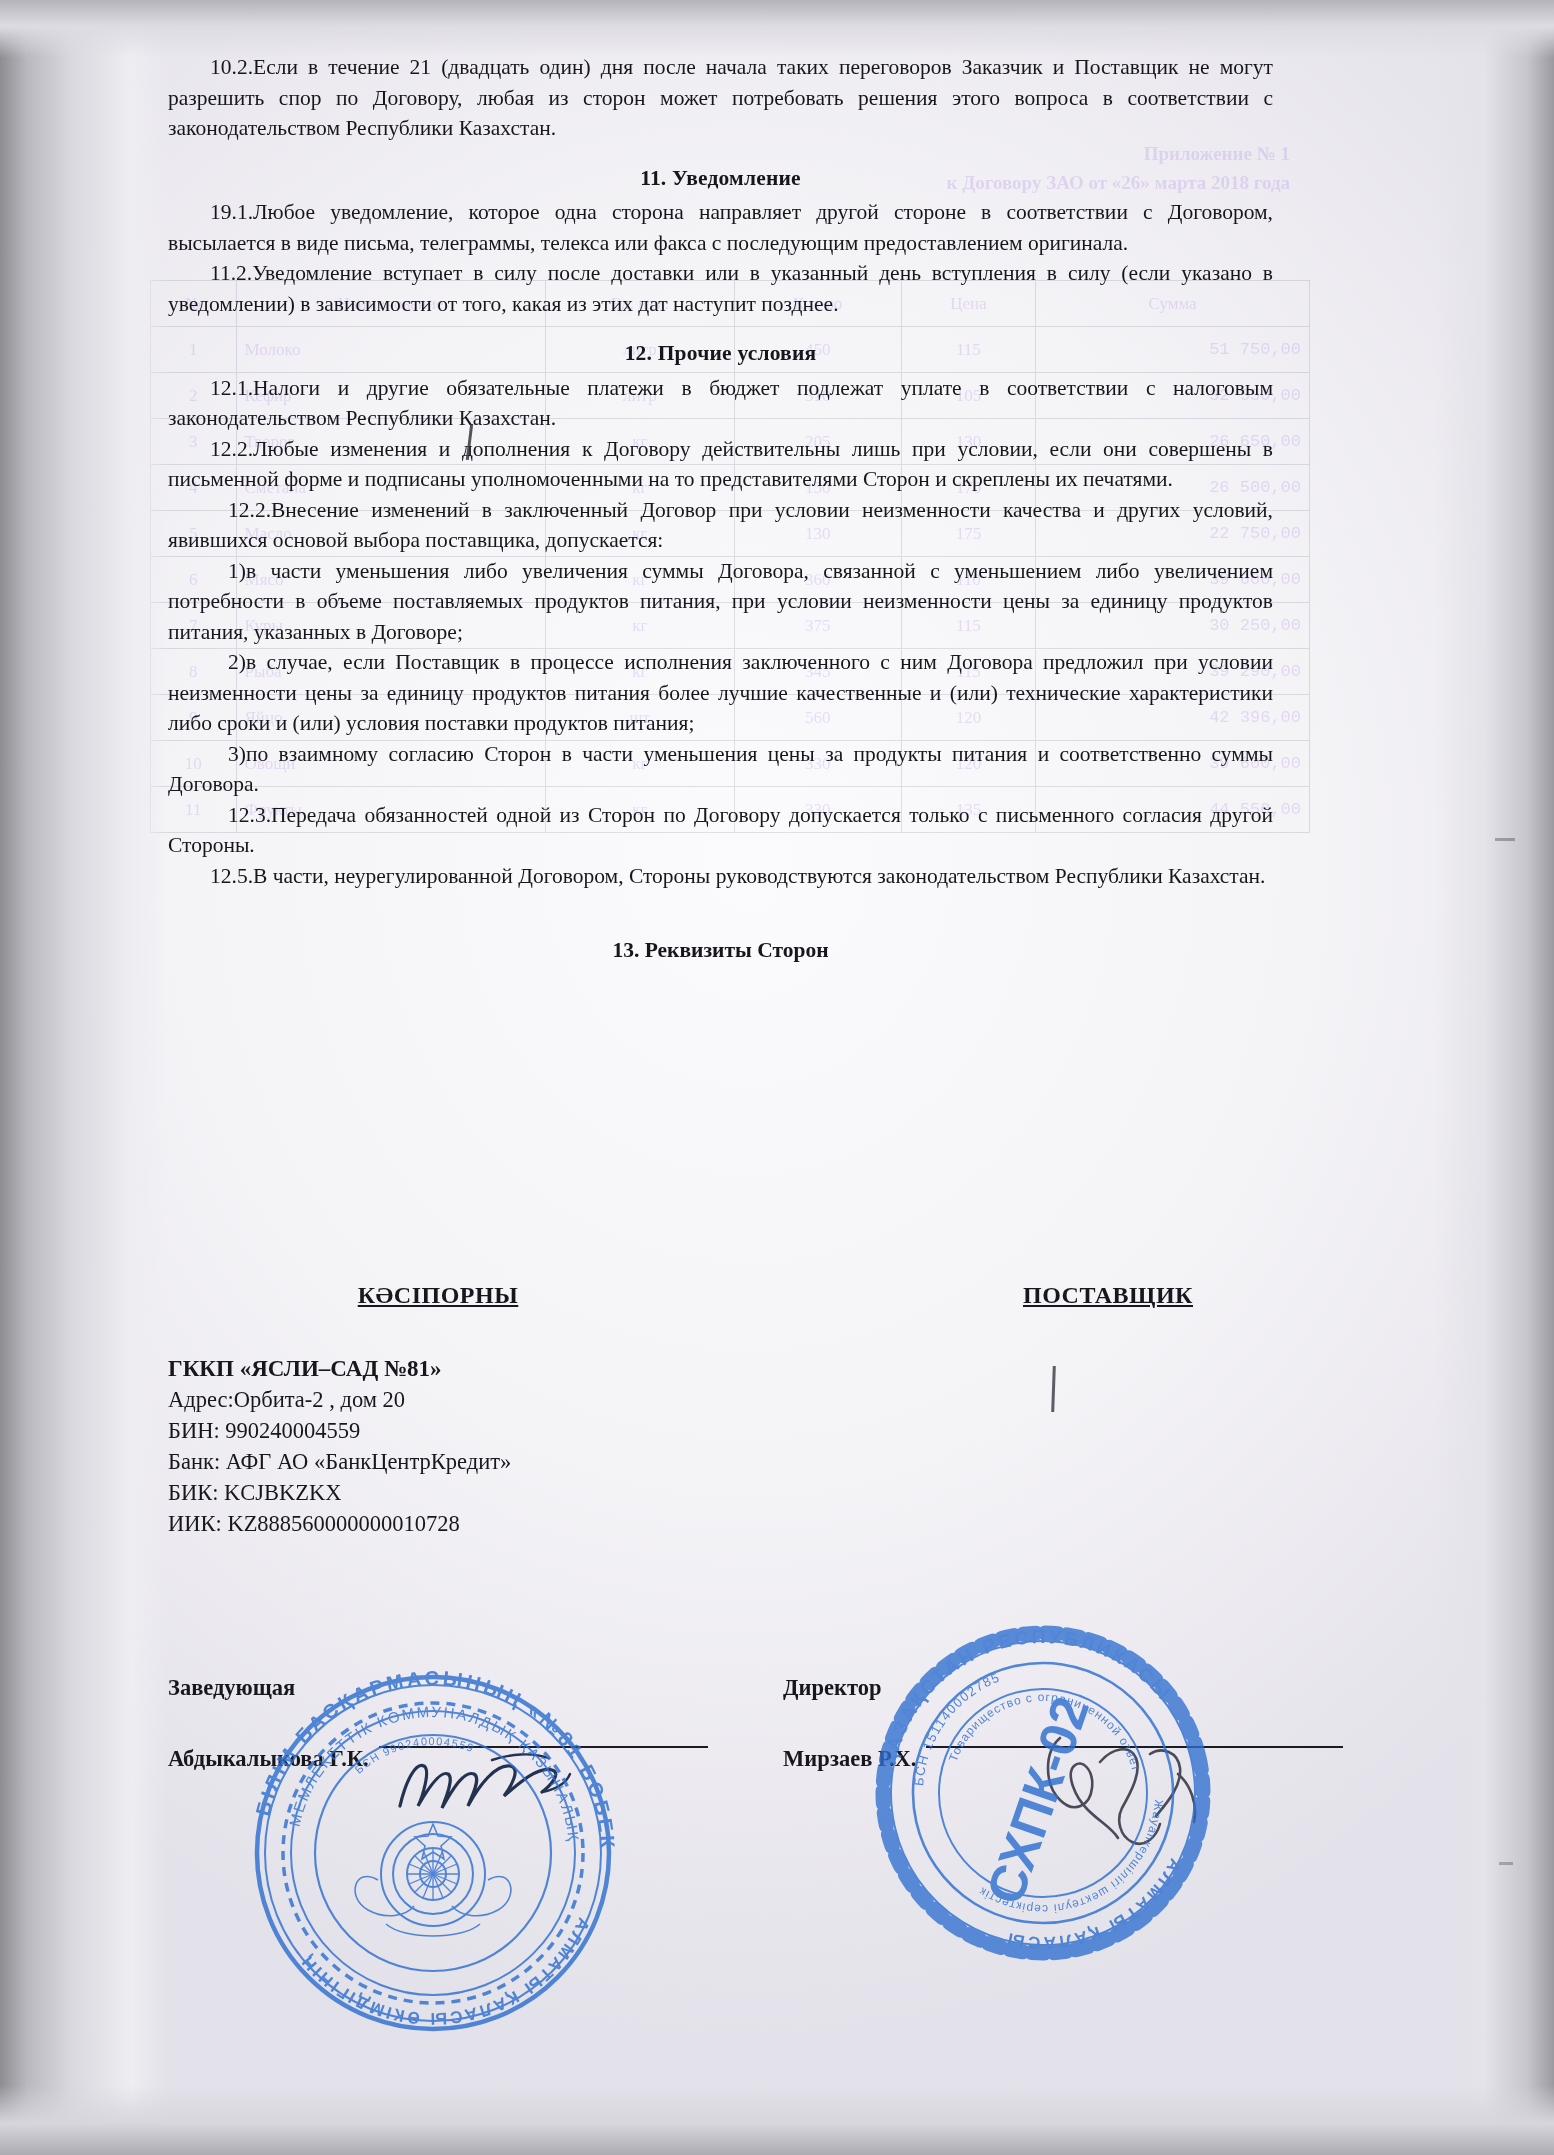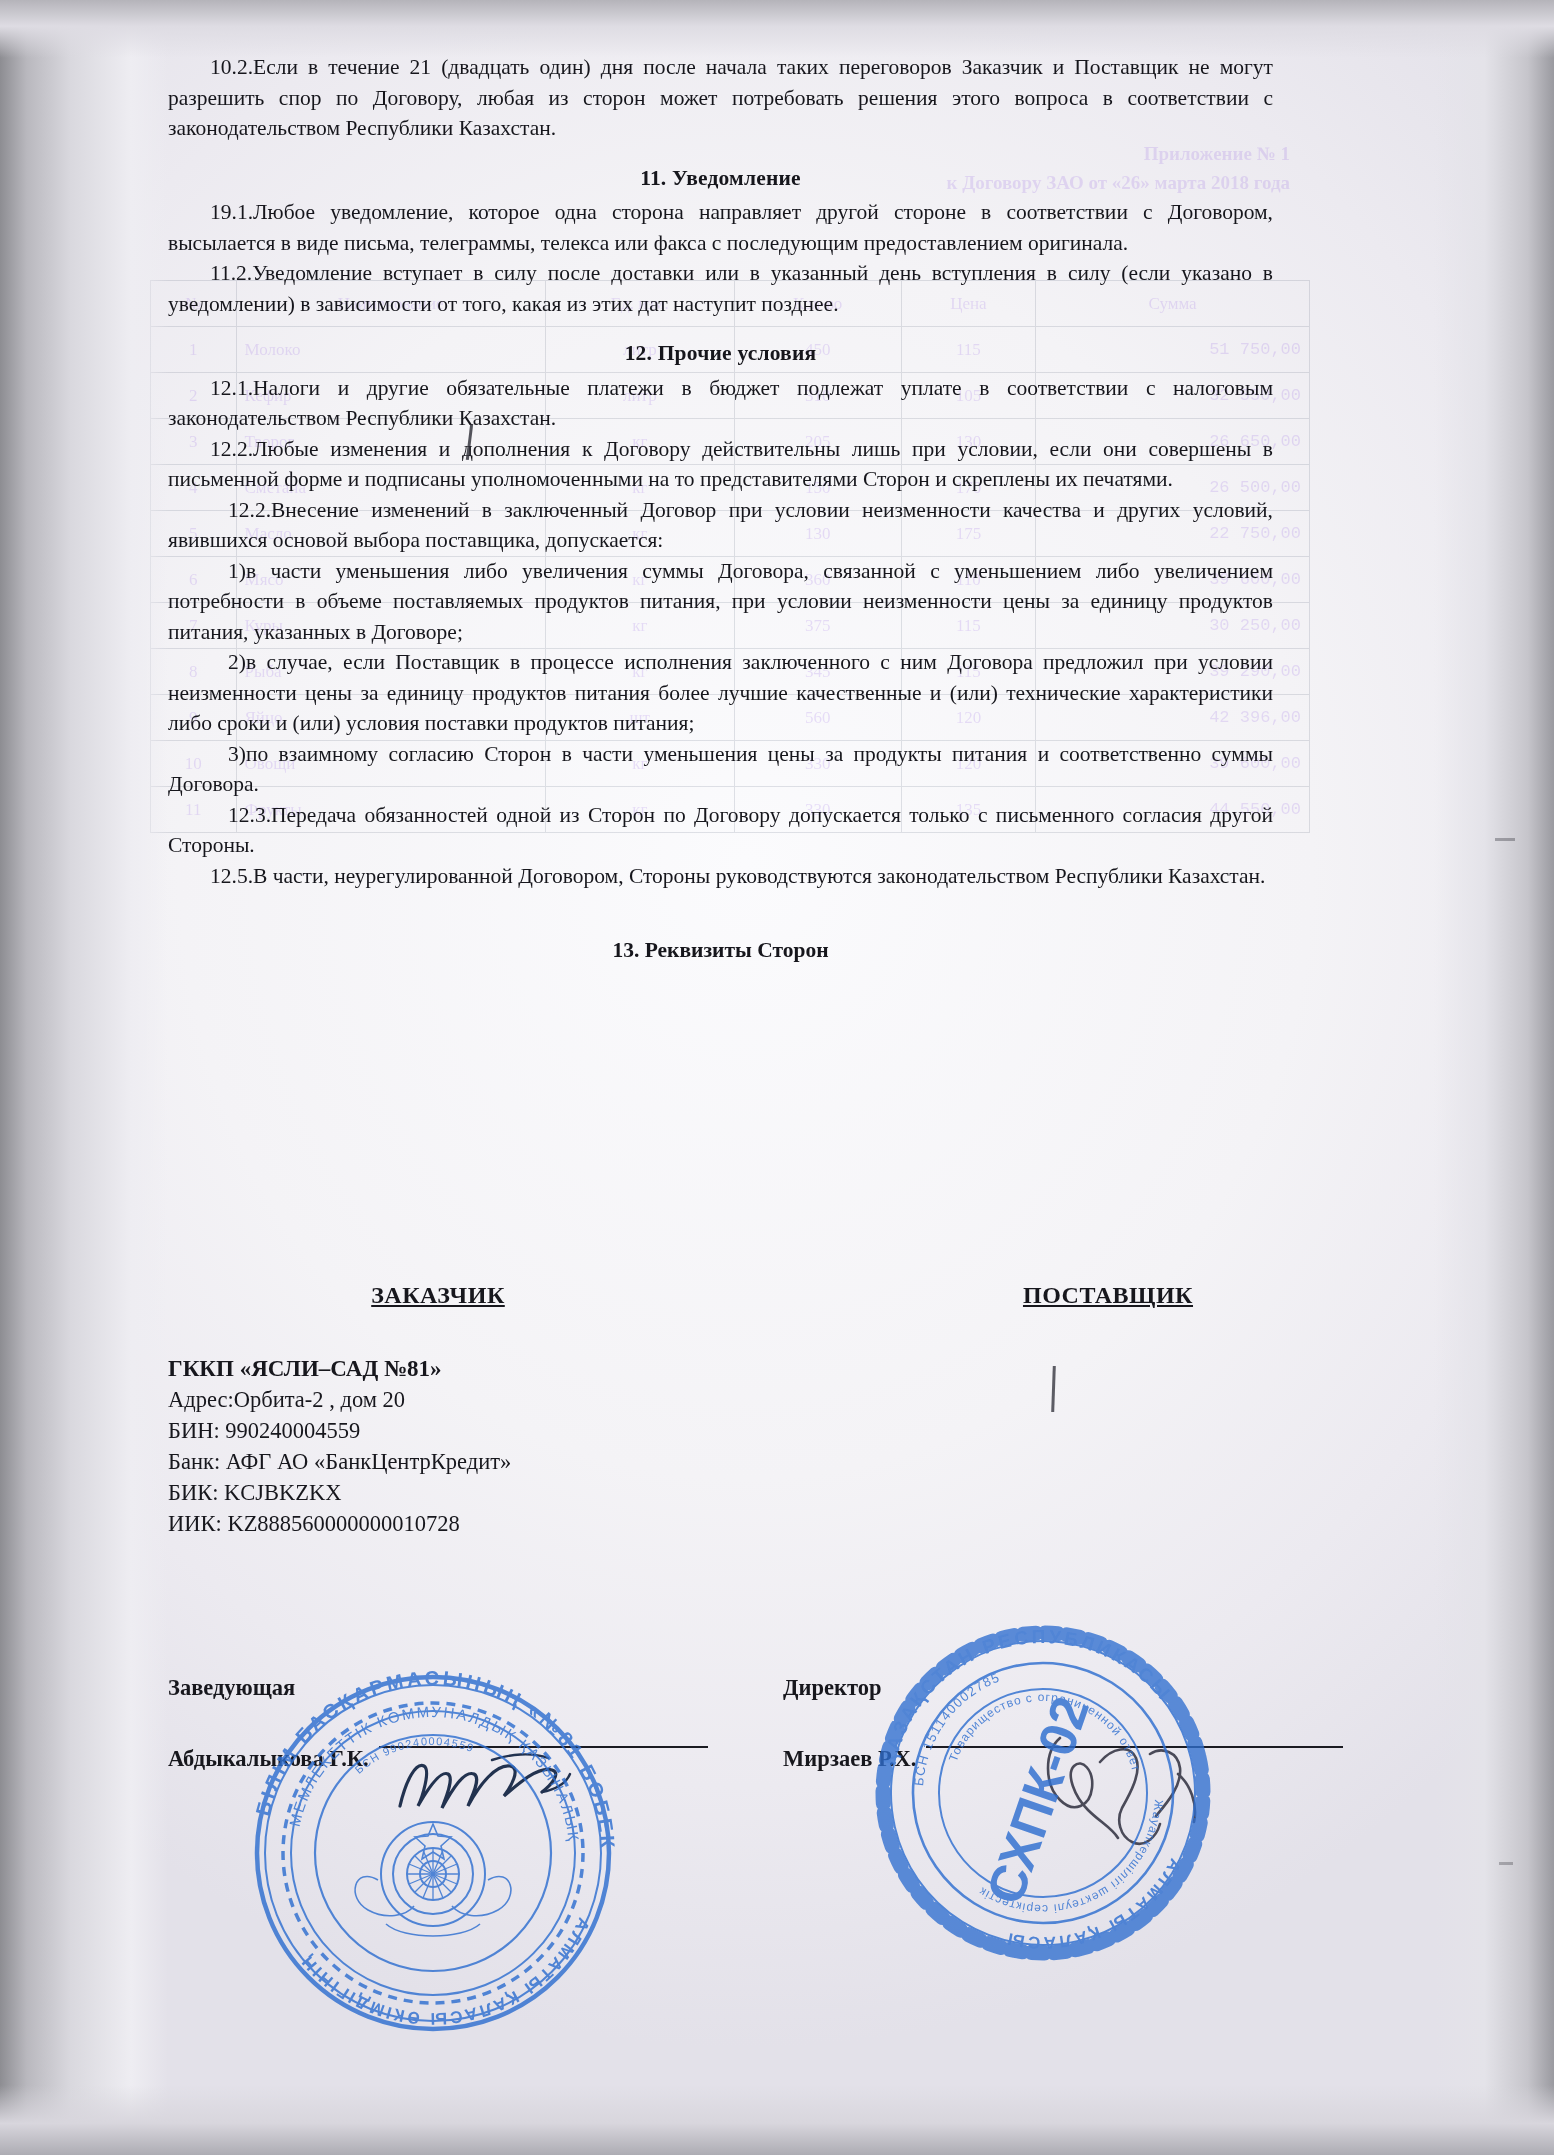--- a/index.html
+++ b/index.html
@@ -263,21 +263,21 @@
     <p class="ind2">3)по взаимному согласию Сторон в части уменьшения цены за продукты питания и соответственно суммы Договора.</p>
     <p class="ind2">12.3.Передача обязанностей одной из Сторон по Договору допускается только с письменного согласия другой Стороны.</p>
     <p class="ind">12.5.В части, неурегулированной Договором, Стороны руководствуются законодательством Республики Казахстан.</p>
 
     <h2 class="req">13. Реквизиты Сторон</h2>
   </div>
 
   <div id="requisites">
 
     <div class="col col-left">
-      <div class="party-head">ЗАКАЗЧИК</div>
+      <div class="party-head">КӘСІПОРНЫ</div>
       <div class="party-body">
         <div class="org">ГККП «ЯСЛИ–САД №81»</div>
         <div>Адрес:Орбита-2 , дом 20</div>
         <div>БИН: 990240004559</div>
         <div>Банк: АФГ АО «БанкЦентрКредит»</div>
         <div>БИК:  KCJBKZKX</div>
         <div>ИИК: KZ888560000000010728</div>
       </div>
     </div>
 

